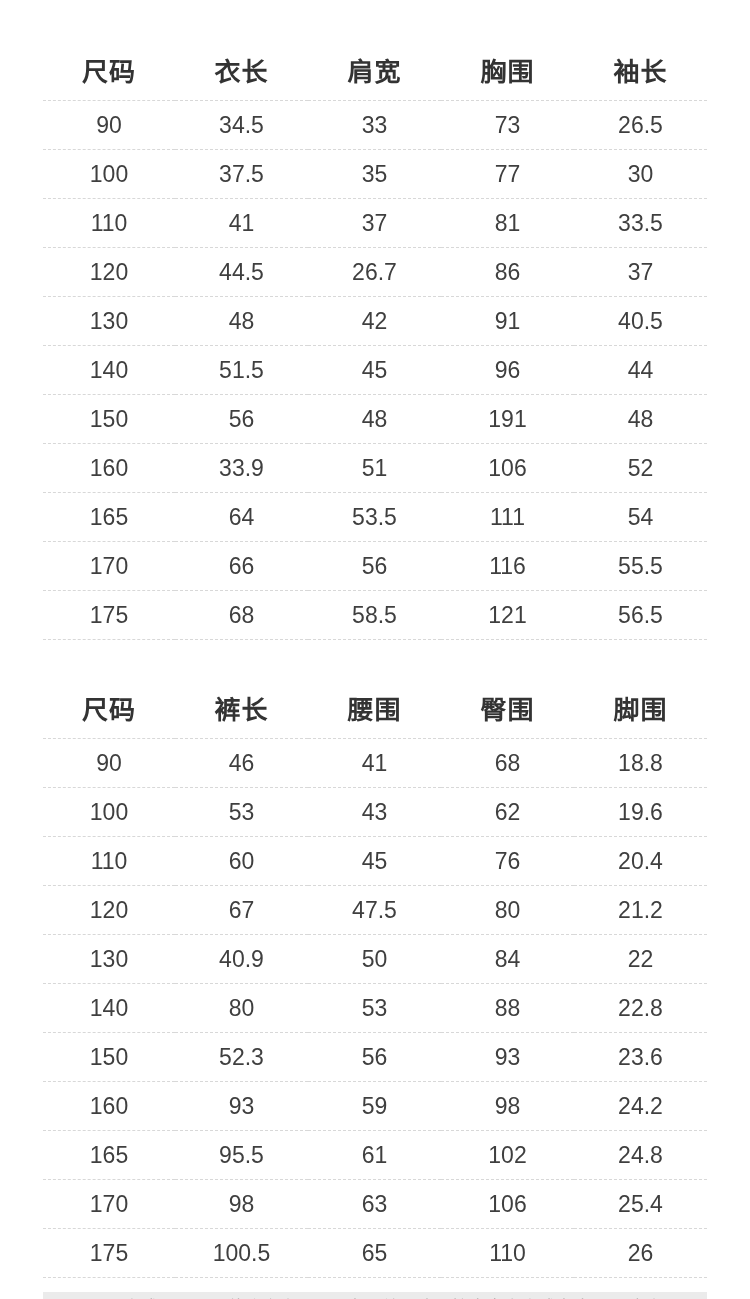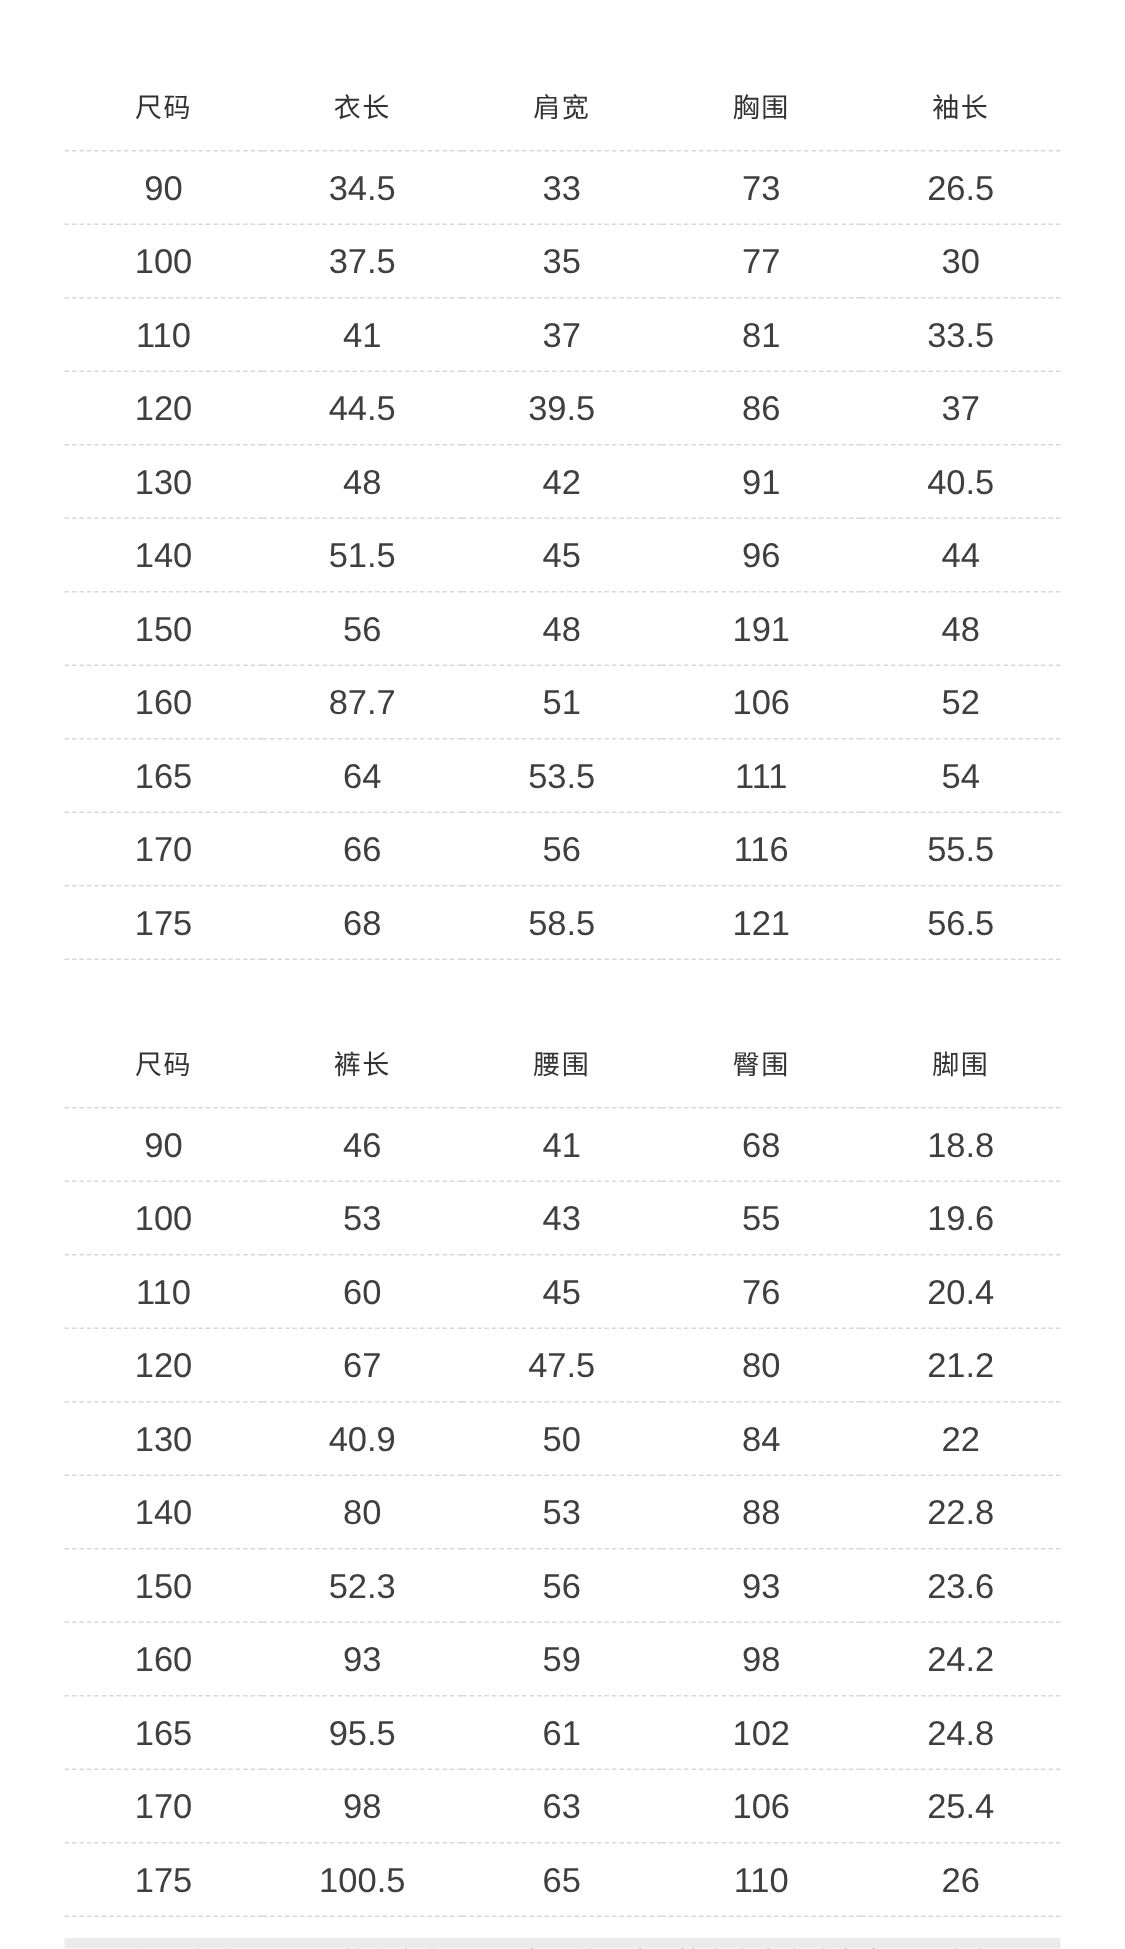--- a/index.html
+++ b/index.html
@@ -41,22 +41,22 @@
   .size-table th,
   .size-table td {
     text-align: center;
     padding: 0;
     height: 48px;
     line-height: 48px;
     vertical-align: middle;
   }
 
   .size-table th {
-    font-size: 18px;
-    font-weight: normal;
+    font-size: 26px;
+    font-weight: bold;
     color: #333333;
     height: 56px;
     line-height: 56px;
     letter-spacing: 1px;
   }
 
   .size-table td {
     font-size: 23px;
     font-weight: normal;
     color: #3f3f3f;
@@ -137,21 +137,21 @@
       <tr>
         <td>110</td>
         <td>41</td>
         <td>37</td>
         <td>81</td>
         <td>33.5</td>
       </tr>
       <tr>
         <td>120</td>
         <td>44.5</td>
-        <td>39.5</td>
+        <td>26.7</td>
         <td>86</td>
         <td>37</td>
       </tr>
       <tr>
         <td>130</td>
         <td>48</td>
         <td>42</td>
         <td>91</td>
         <td>40.5</td>
       </tr>
@@ -164,21 +164,21 @@
       </tr>
       <tr>
         <td>150</td>
         <td>56</td>
         <td>48</td>
         <td>191</td>
         <td>48</td>
       </tr>
       <tr>
         <td>160</td>
-        <td>87.7</td>
+        <td>33.9</td>
         <td>51</td>
         <td>106</td>
         <td>52</td>
       </tr>
       <tr>
         <td>165</td>
         <td>64</td>
         <td>53.5</td>
         <td>111</td>
         <td>54</td>
@@ -224,21 +224,21 @@
         <td>90</td>
         <td>46</td>
         <td>41</td>
         <td>68</td>
         <td>18.8</td>
       </tr>
       <tr>
         <td>100</td>
         <td>53</td>
         <td>43</td>
-        <td>55</td>
+        <td>62</td>
         <td>19.6</td>
       </tr>
       <tr>
         <td>110</td>
         <td>60</td>
         <td>45</td>
         <td>76</td>
         <td>20.4</td>
       </tr>
       <tr>

